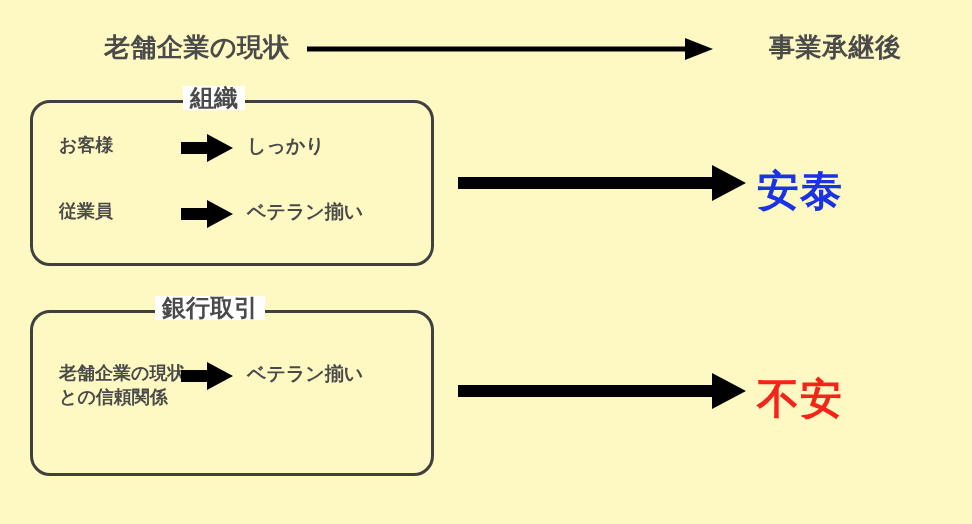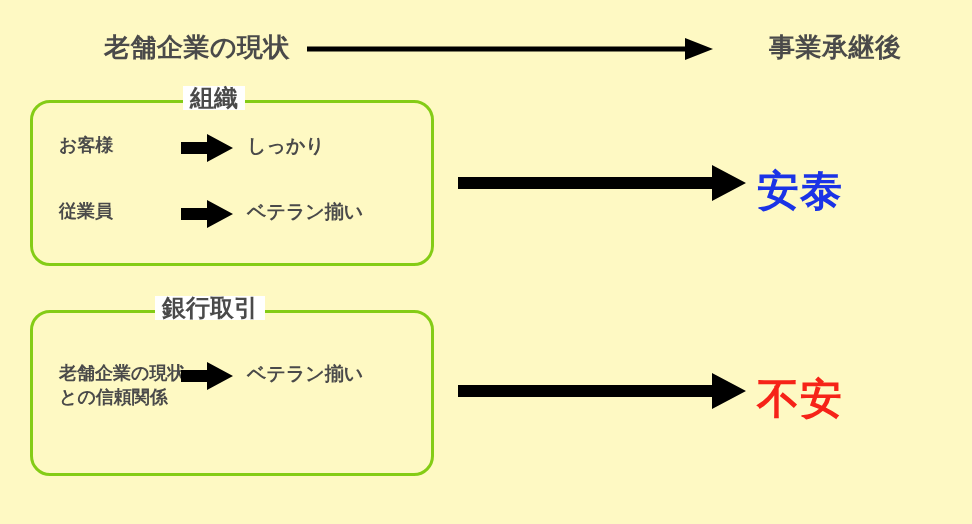--- a/index.html
+++ b/index.html
@@ -33,21 +33,21 @@
     position: absolute;
     left: 305px;
     top: 33px;
     width: 410px;
     height: 32px;
   }
 
   
   .box {
     position: absolute;
-    border: 3px solid #84cc16;
+    border: 3px solid #404040;
     border-radius: 20px;
     box-sizing: border-box;
     background: transparent;
   }
   #box-org  { left: 30px;  top: 100px; width: 404px; height: 166px; }
   #box-bank { left: 30px;  top: 310px; width: 404px; height: 166px; }
 
   .box-title {
     position: absolute;
     top: -17px;

